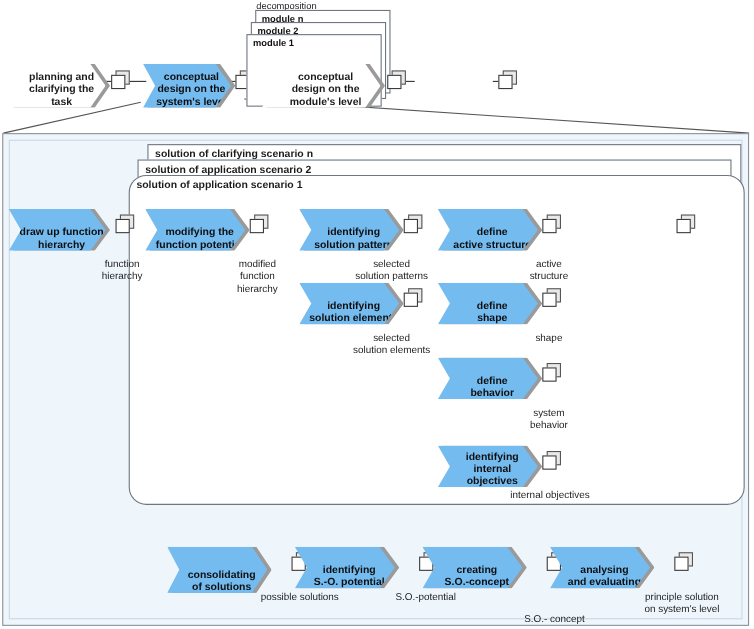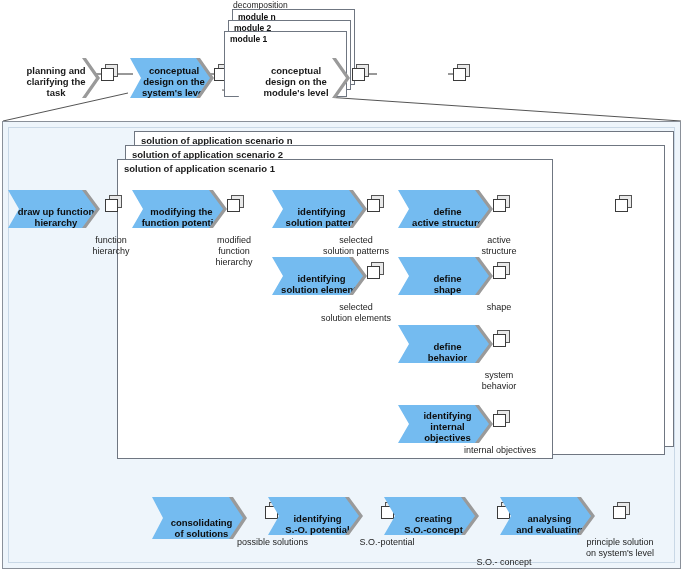--- a/index.html
+++ b/index.html
@@ -225,26 +225,26 @@
   <div class="cube" style="left:453px;top:68px;">
       <div class="back"></div>
       <div class="front"></div>
     </div>
 
   <div class="detail-panel">
     <div class="panel-inner-edge"></div>
   </div>
 
   <div class="scenario" style="left:134px;top:131px;width:540px;height:316px;">
-    <div class="sc-label">solution of application scenario n</div>
+    <div class="sc-label">solution of clarifying scenario n</div>
   </div>
   <div class="scenario" style="left:125px;top:145px;width:540px;height:310px;">
     <div class="sc-label">solution of application scenario 2</div>
   </div>
-  <div class="scenario" style="left:117px;top:159px;width:436px;height:300px;">
+  <div class="scenario" style="left:117px;top:159px;width:560px;height:300px;border-radius:16px;">
     <div class="sc-label">solution of application scenario 1</div>
   </div>
 
   <div class="chev" style="left:8px;top:186px;width:88px;height:38px;">
     <div class="shadow"></div>
     <div class="body">
         <span class="txt">draw up function
 hierarchy</span>
       </div>
   </div>

